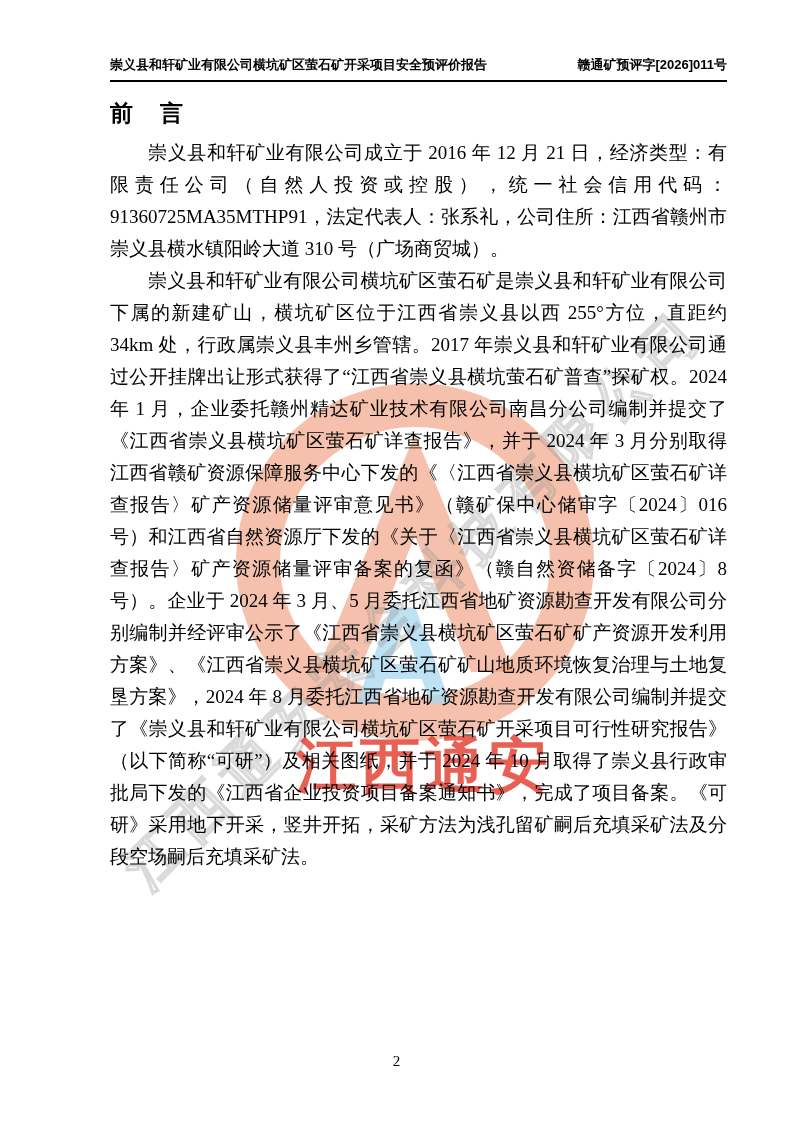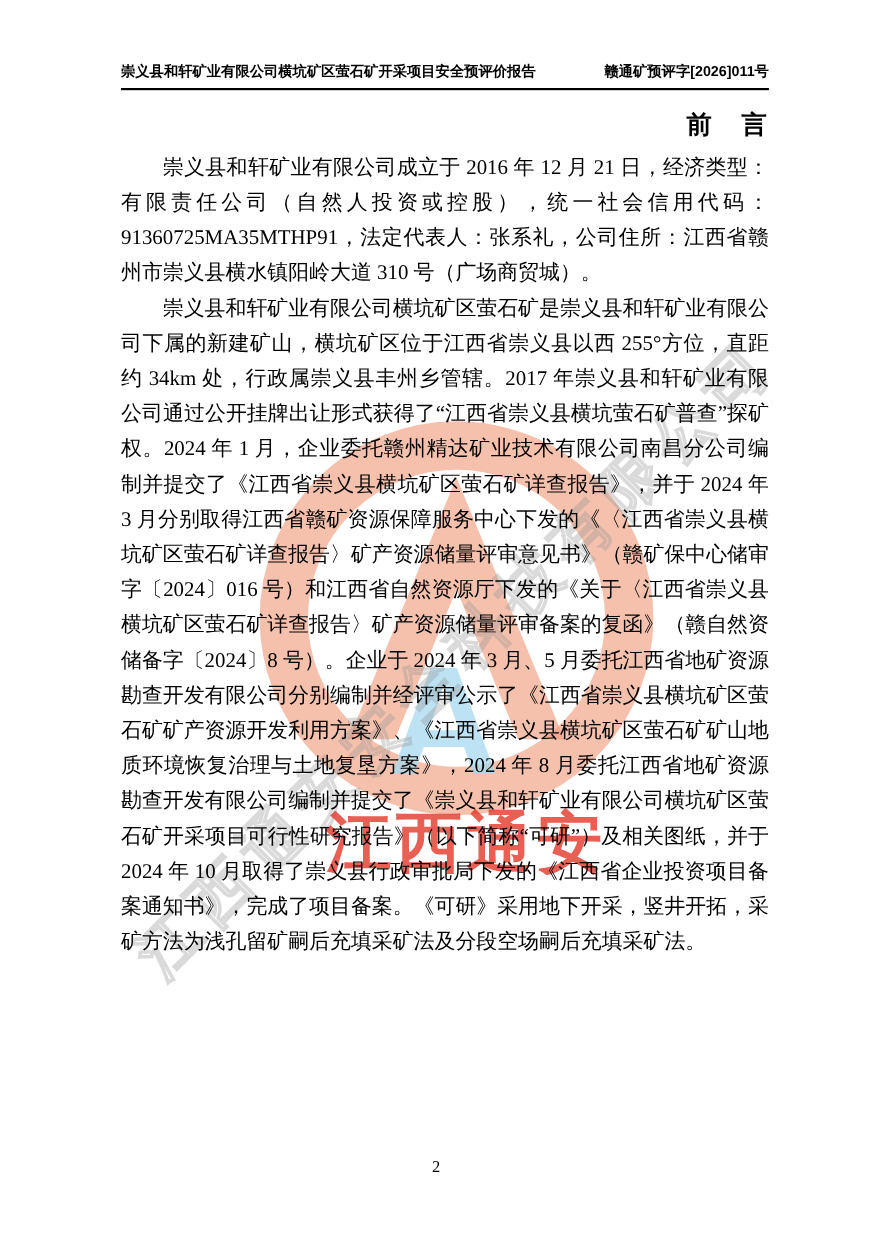--- a/index.html
+++ b/index.html
@@ -46,38 +46,38 @@
     letter-spacing: 4px;
     color: rgba(226, 50, 36, 0.78);
     white-space: nowrap;
   }
 
   
   .content {
     position: absolute;
     inset: 0;
     z-index: 2;
-    padding: 56px 94px 0 110px;
+    padding: 56px 66px 0 110px;
   }
 
   .doc-header {
     display: flex;
     justify-content: space-between;
     align-items: flex-end;
     font-family: "Liberation Sans", "DejaVu Sans", sans-serif;
     font-size: 13px;
     font-weight: 700;
     padding-bottom: 6px;
     border-bottom: 2px solid #000;
     white-space: nowrap;
   }
 
   .doc-title {
     margin-top: 16px;
-    text-align: right;
+    text-align: left;
     font-size: 23px;
     font-weight: 700;
     letter-spacing: 2px;
   }
 
   .doc-body { margin-top: 8px; }
 
   .doc-body p {
     font-size: 19px;
     line-height: 32px;

